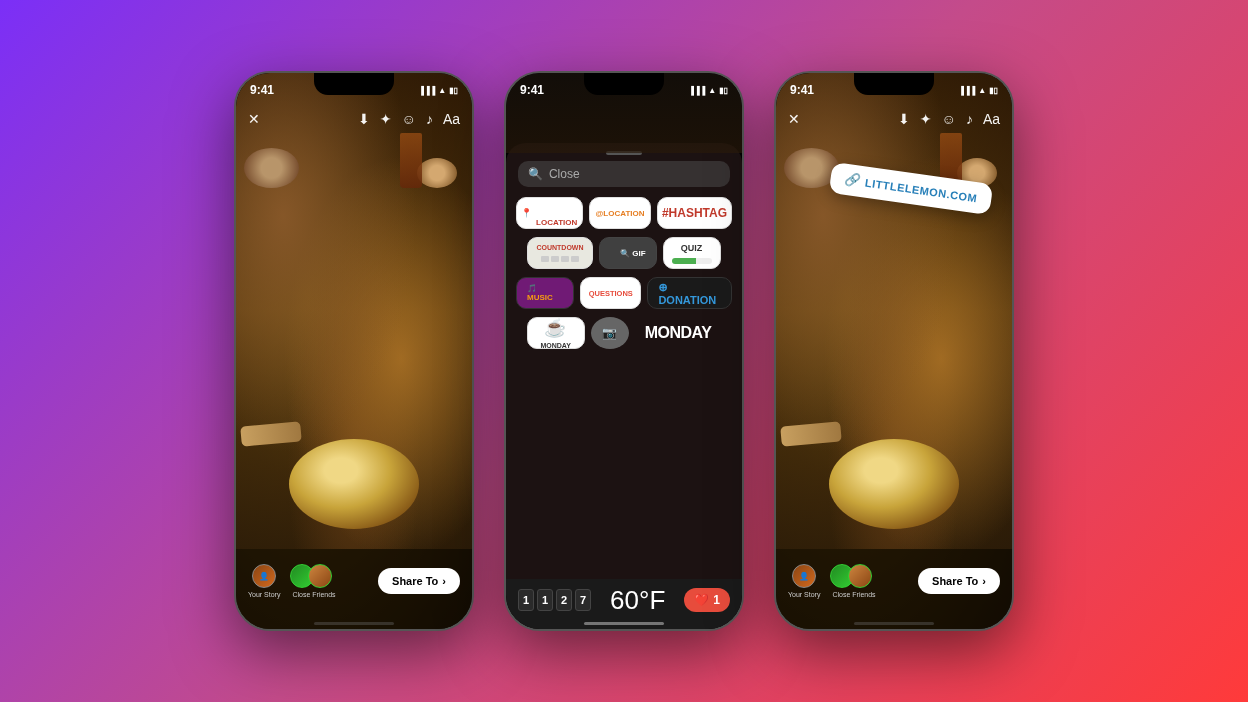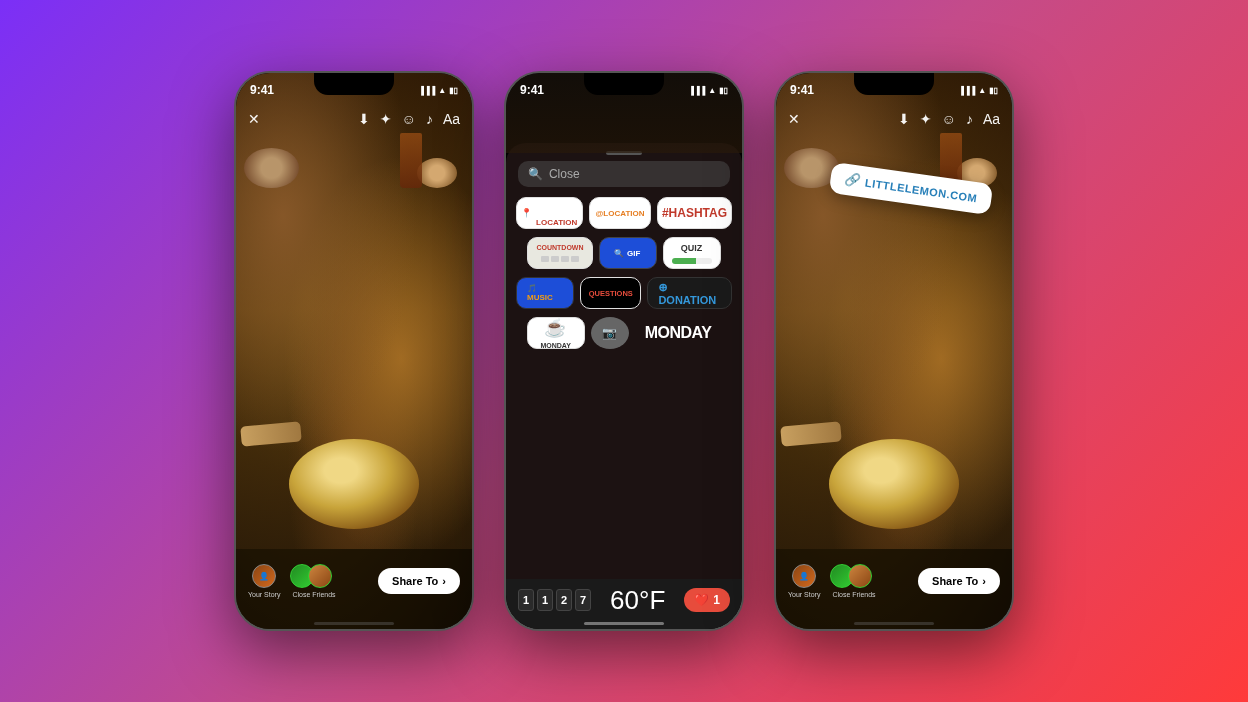--- a/index.html
+++ b/index.html
@@ -228,36 +228,36 @@
       flex-direction: column;
       font-size: 7px;
       padding: 4px 8px;
     }
 
     .countdown-dots {
       display: flex; gap: 2px; margin-top: 2px;
     }
     .countdown-dot { width: 8px; height: 6px; background: #ccc; border-radius: 1px; }
 
-    .sticker-gif { background: #1d4ed8; color: white; border: 1.5px solid #444; }
+    .sticker-gif { background: #404040; color: white; border: 1.5px solid #444; justify-content: flex-end; }
     .sticker-quiz {
       background: white;
       color: #333;
       flex-direction: column;
       font-size: 8px;
       padding: 4px 8px;
     }
     .quiz-bar { width: 40px; height: 6px; background: linear-gradient(to right, #4CAF50 60%, #eee 60%); border-radius: 3px; margin-top: 2px; }
 
     .sticker-poll { background: white; color: #333; border: 1.5px solid #e0e0e0; }
     .sticker-link { background: white; color: #555; border: 1.5px solid #e0e0e0; }
     .sticker-emoji-slider { background: linear-gradient(to right, #ff6b6b, #ffd93d); color: white; }
 
-    .sticker-music { background: #1d4ed8; color: #f39c12; border: 1.5px solid #333; }
-    .sticker-questions { background: #000000; color: #e74c3c; border: 1.5px solid #e0e0e0; font-size: 8px; }
+    .sticker-music { background: #701a75; color: #f39c12; border: 1.5px solid #333; }
+    .sticker-questions { background: #ffffff; color: #e74c3c; border: 1.5px solid #e0e0e0; font-size: 8px; }
     .sticker-donation { background: #1a1a1a; color: #3498db; border: 1.5px solid #333; font-size: 8px; }
 
     .sticker-camera { background: #666; color: white; border-radius: 50% !important; width: 38px; min-width: 38px; }
     .sticker-monday { background: transparent; color: white; font-size: 16px; font-weight: 900; letter-spacing: -0.5px; }
 
     
     .sticker-footer {
       position: absolute;
       bottom: 0;
       left: 0; right: 0;

